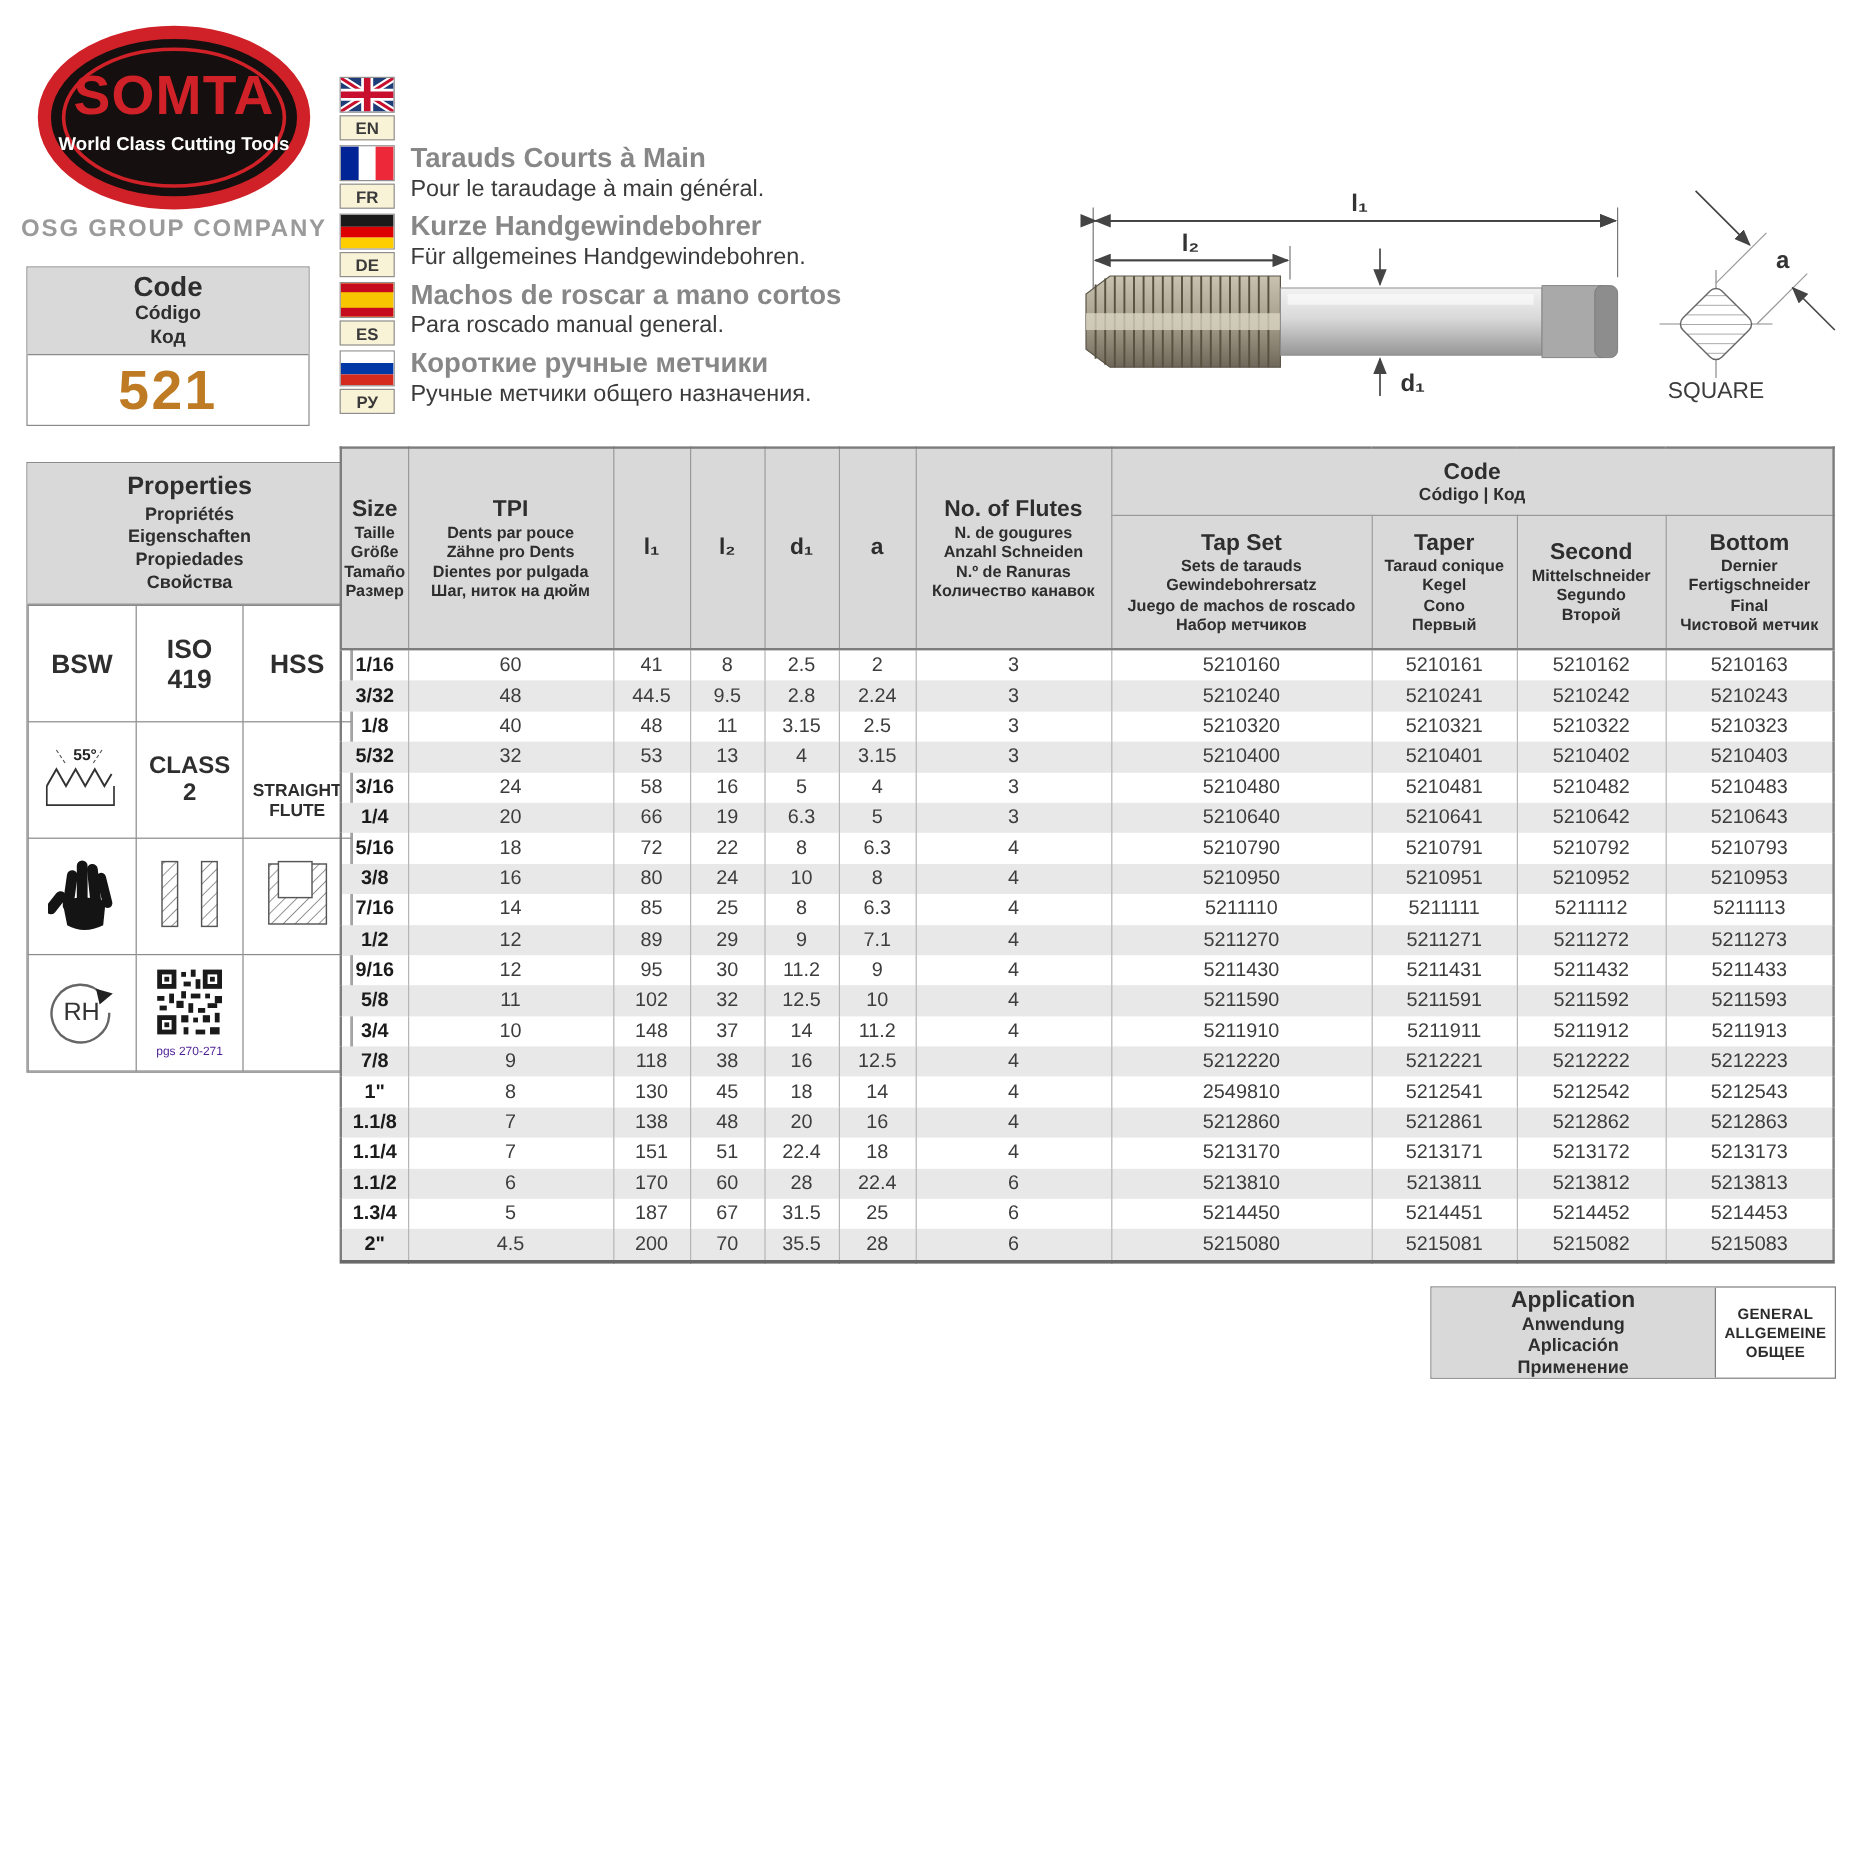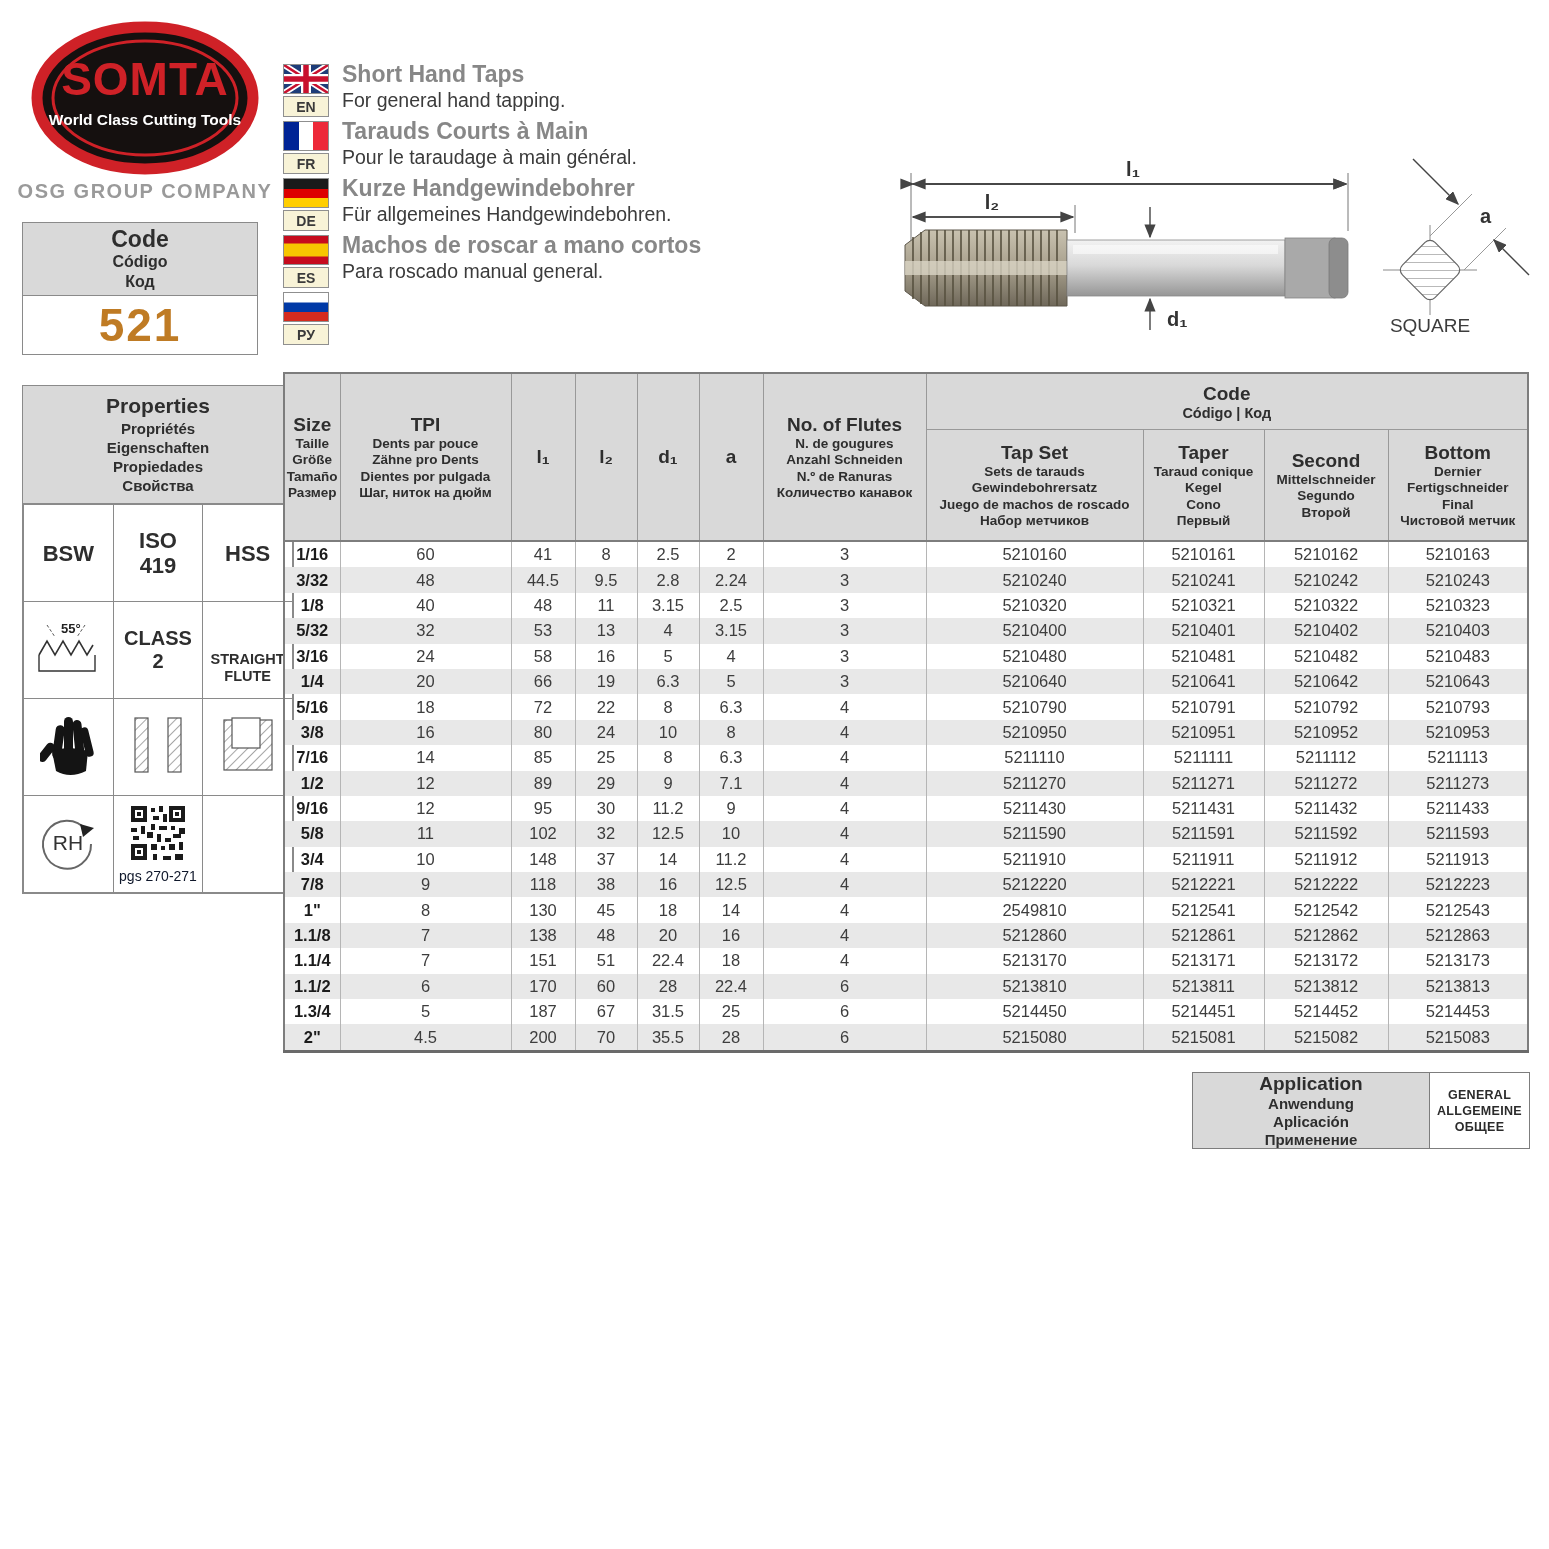--- a/index.html
+++ b/index.html
@@ -37,21 +37,21 @@
   
   #props{left:22px;top:385px;width:272px;border:1.5px solid #8a8a8a;box-sizing:border-box;background:#fff;}
   #props .head{background:#d9d9d9;border-bottom:1px solid #8a8a8a;padding:7px 0 8px;text-align:center;}
   #props .head .t1{font-size:21px;font-weight:bold;line-height:26px;}
   #props .head .t2{font-size:15px;font-weight:bold;line-height:19px;}
   #props table{border-collapse:collapse;width:100%;table-layout:fixed;}
   #props td{border:1px solid #8a8a8a;height:96px;text-align:center;vertical-align:middle;padding:0;}
   #props .big{font-size:22px;font-weight:bold;line-height:25px;}
   #props .mid{font-size:20px;font-weight:bold;line-height:23px;}
   #props .small{font-size:14.5px;font-weight:bold;line-height:17px;}
-  #props .qr-cap{font-size:14px;color:#0f172a;margin-top:2px;}
+  #props .qr-cap{font-size:10px;color:#4c1d95;margin-top:2px;}
 
   
   #diagram{left:895px;top:133px;width:654px;height:215px;}
 
   
   #spec{left:283px;top:372px;width:1244px;}
   #spec table{border-collapse:collapse;table-layout:fixed;width:1244px;
               border:2px solid #7d7d7d;border-bottom:3px solid #6a6a6a;}
   #spec th{background:#d9d9d9;border:1px solid #999;vertical-align:middle;
            text-align:center;padding:0;font-weight:bold;}
@@ -105,24 +105,20 @@
       <svg width="44" height="28" viewBox="0 0 44 28">
         <rect width="44" height="28" fill="#1e3c78"></rect>
         <path d="M0,0 L44,28 M44,0 L0,28" stroke="#ffffff" stroke-width="6"></path>
         <path d="M0,0 L44,28 M44,0 L0,28" stroke="#c8102e" stroke-width="2.5"></path>
         <path d="M22,0 V28 M0,14 H44" stroke="#ffffff" stroke-width="10"></path>
         <path d="M22,0 V28 M0,14 H44" stroke="#c8102e" stroke-width="5.5"></path>
       </svg>
     </div>
     <div class="lang-tag">EN</div>
   </div>
-  <div class="lang-text">
-    <div class="lang-title">Short Hand Taps</div>
-    <div class="lang-sub">For general hand tapping.</div>
-  </div>
 </div>
 
 <div class="lang-item" style="top:121px;">
   <div class="flag-wrap">
     <div class="flag-frame">
       <svg width="44" height="28" viewBox="0 0 44 28">
         <rect width="15" height="28" fill="#002395"></rect>
           <rect x="15" width="14" height="28" fill="#ffffff"></rect>
         <rect x="29" width="15" height="28" fill="#ed2939"></rect>
       </svg>
@@ -172,20 +168,24 @@
 <div class="lang-item" style="top:292px;">
   <div class="flag-wrap">
     <div class="flag-frame">
       <svg width="44" height="28" viewBox="0 0 44 28">
         <rect width="44" height="28" fill="#ffffff"></rect>
           <rect y="9.5" width="44" height="9.5" fill="#0039a6"></rect>
         <rect y="19" width="44" height="9" fill="#d52b1e"></rect>
       </svg>
     </div>
     <div class="lang-tag">РУ</div>
+  </div>
+  <div class="lang-text">
+    <div class="lang-title">Короткие ручные метчики</div>
+    <div class="lang-sub">Ручные метчики общего назначения.</div>
   </div>
 </div>
 
 <div class="abs" id="diagram">
   <svg width="654" height="215" viewBox="0 0 654 215">
     <defs>
       <marker id="arr" markerWidth="10" markerHeight="8" refX="9" refY="4" orient="auto">
         <path d="M0,0 L10,4 L0,8 Z" fill="#444"></path>
       </marker>
       <linearGradient id="shankGrad" x1="0" y1="0" x2="0" y2="1">

